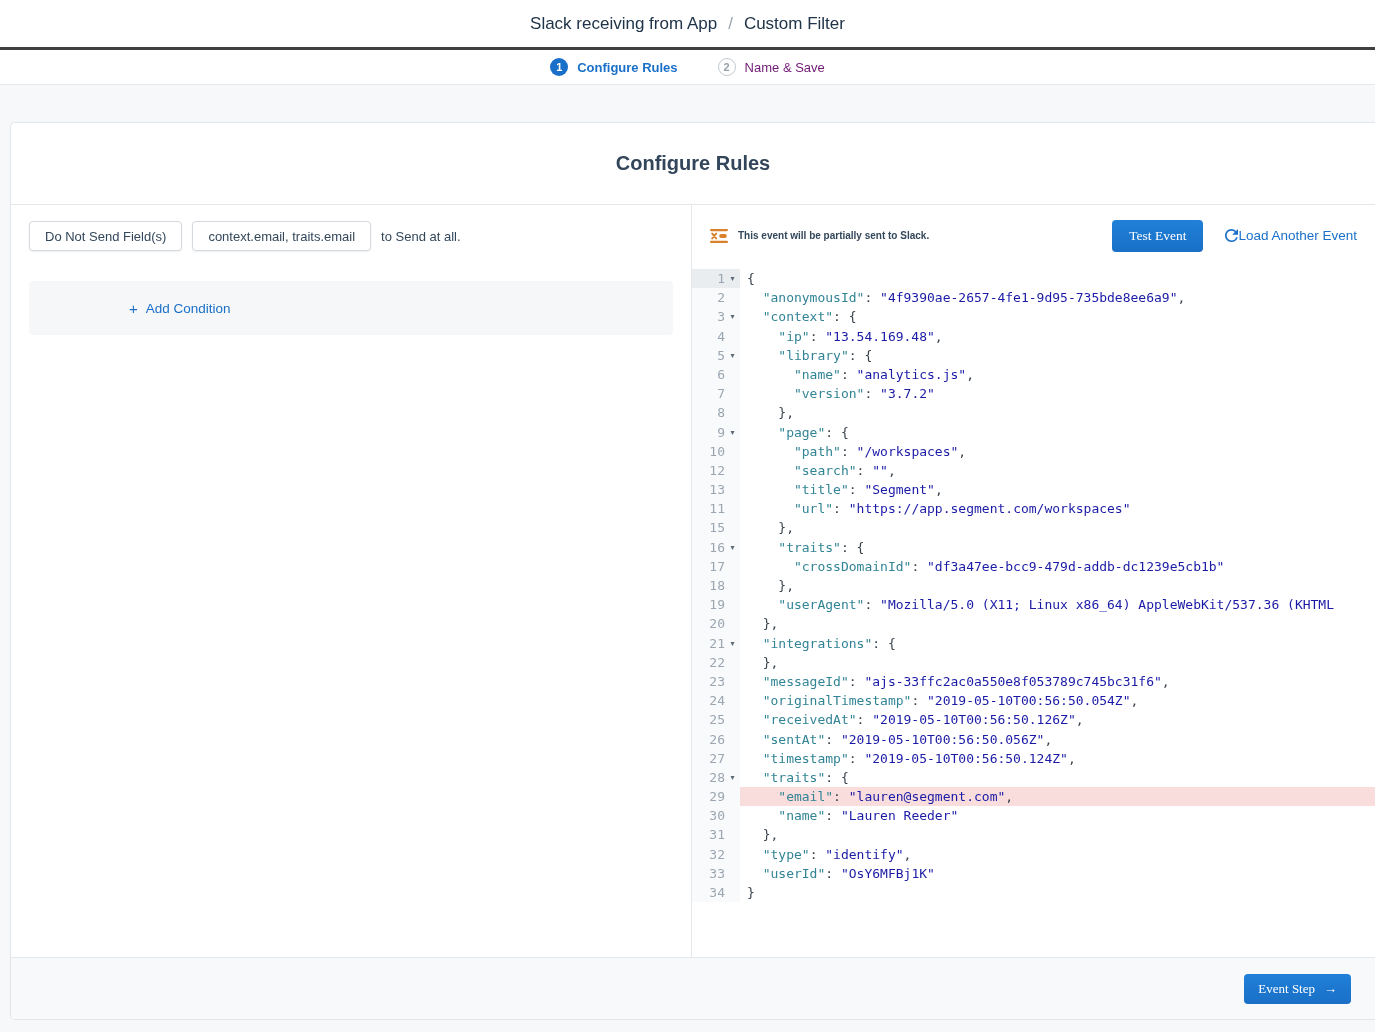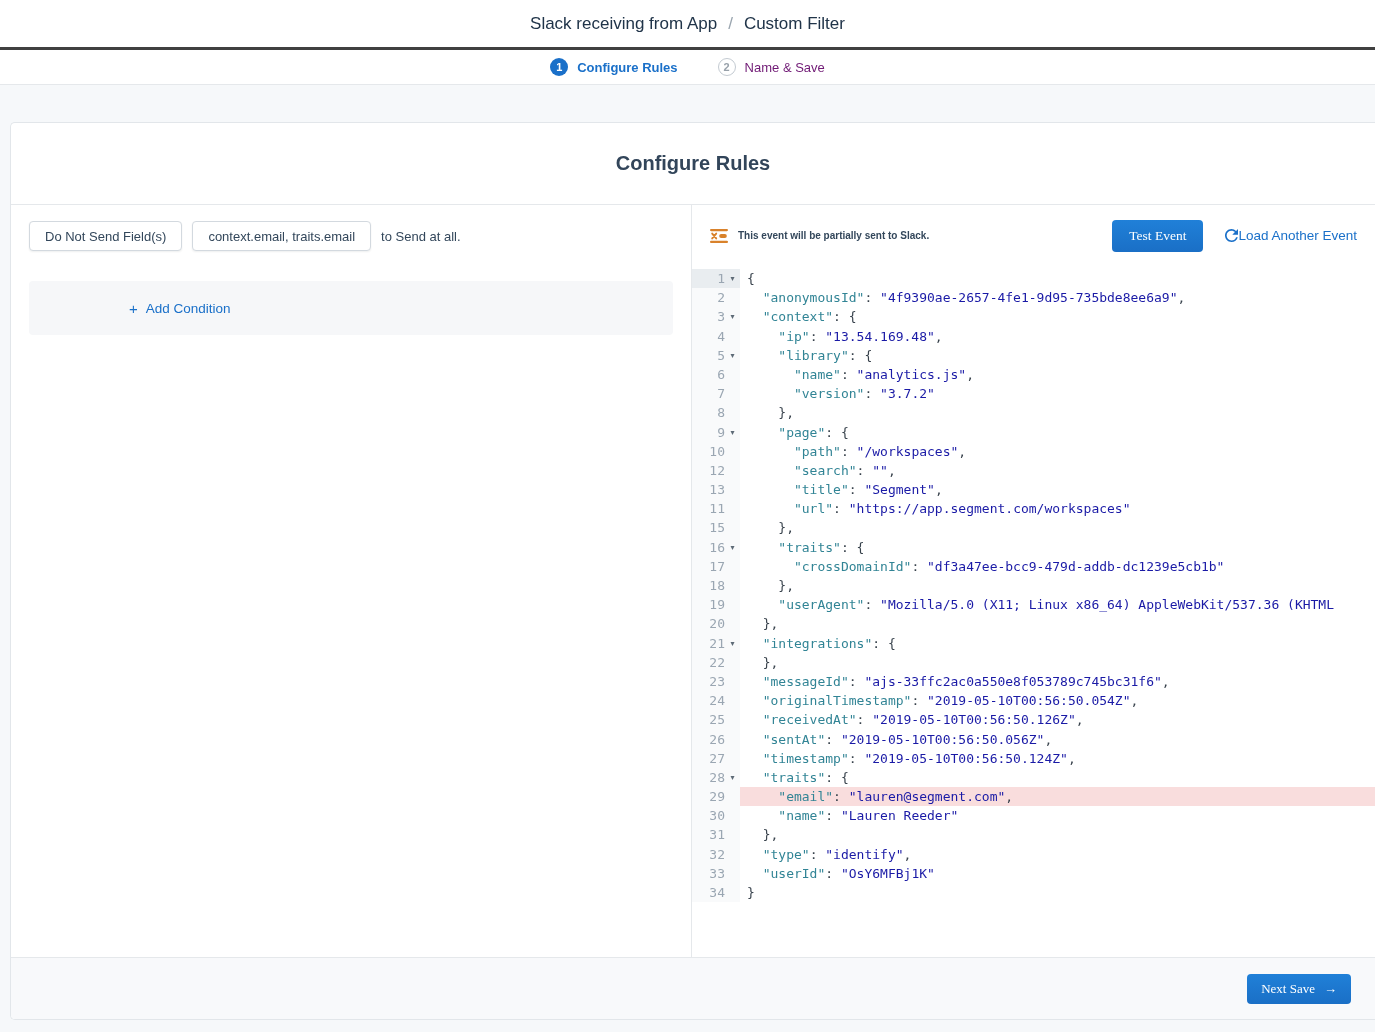--- a/index.html
+++ b/index.html
@@ -232,17 +232,17 @@
           <div class="line"><div class="gutter"><span class="num">31</span><span class="fold"></span></div><div class="code"><span class="tok-p">  },</span></div></div>
           <div class="line"><div class="gutter"><span class="num">32</span><span class="fold"></span></div><div class="code"><span class="tok-p">  </span><span class="tok-k">"type"</span><span class="tok-p">: </span><span class="tok-s">"identify"</span><span class="tok-p">,</span></div></div>
           <div class="line"><div class="gutter"><span class="num">33</span><span class="fold"></span></div><div class="code"><span class="tok-p">  </span><span class="tok-k">"userId"</span><span class="tok-p">: </span><span class="tok-s">"OsY6MFBj1K"</span></div></div>
           <div class="line"><div class="gutter"><span class="num">34</span><span class="fold"></span></div><div class="code"><span class="tok-p">}</span></div></div>
         </div>
     </div>
   </div>
 
   <div class="card-footer">
     <button class="btn-primary btn-next">
-      <span>Next Save</span>
+      <span>Event Step</span>
       <span>→</span>
     </button>
   </div>
 </div>
 
 </body></html>

